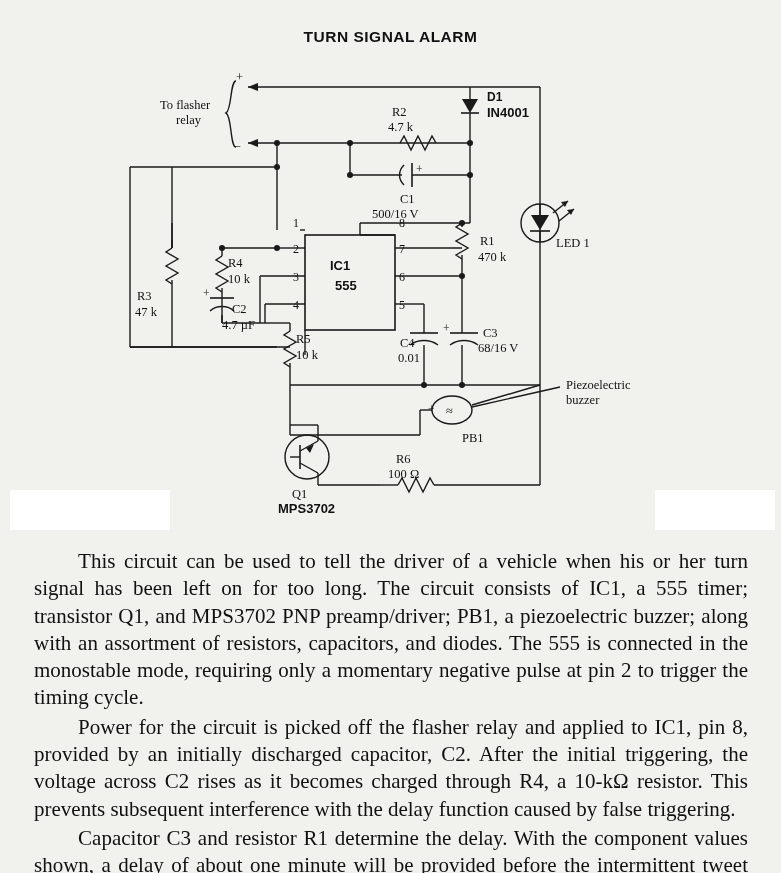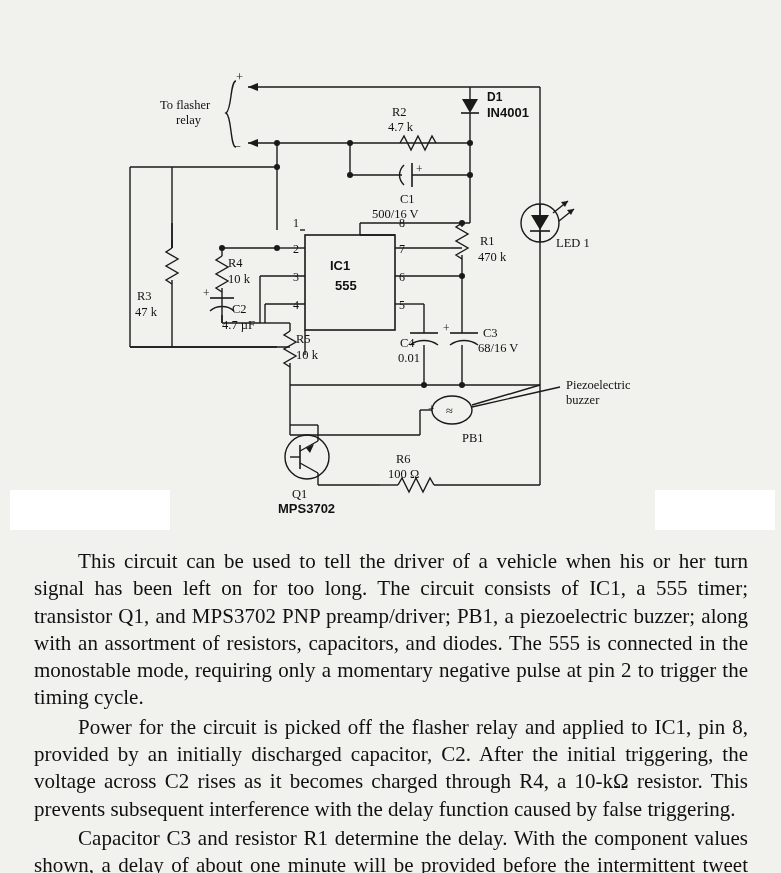--- a/index.html
+++ b/index.html
@@ -61,20 +61,21 @@
   #body-text p {
     margin: 0 0 0.10em 0;
     text-indent: 2.1em;
   }
 </style>
 </head>
 <body>
 
 <div id="page">
 
+  <div id="title">TURN SIGNAL ALARM</div>
 
   <div id="schematic">
     <svg width="781" height="480" viewBox="0 0 781 480" xmlns="http://www.w3.org/2000/svg">
       <style>
         .w { fill:none; stroke:#1a1a1a; stroke-width:1.4; }
         .w2 { fill:none; stroke:#1a1a1a; stroke-width:1.6; }
         .fillk { fill:#1a1a1a; }
         .tx { font-family:"Liberation Serif", serif; font-size:12.5px; fill:#111; }
         .txs { font-family:"Liberation Serif", serif; font-size:11.5px; fill:#111; }
         .txb { font-family:"Liberation Sans", sans-serif; font-size:12px; font-weight:bold; fill:#111; }

